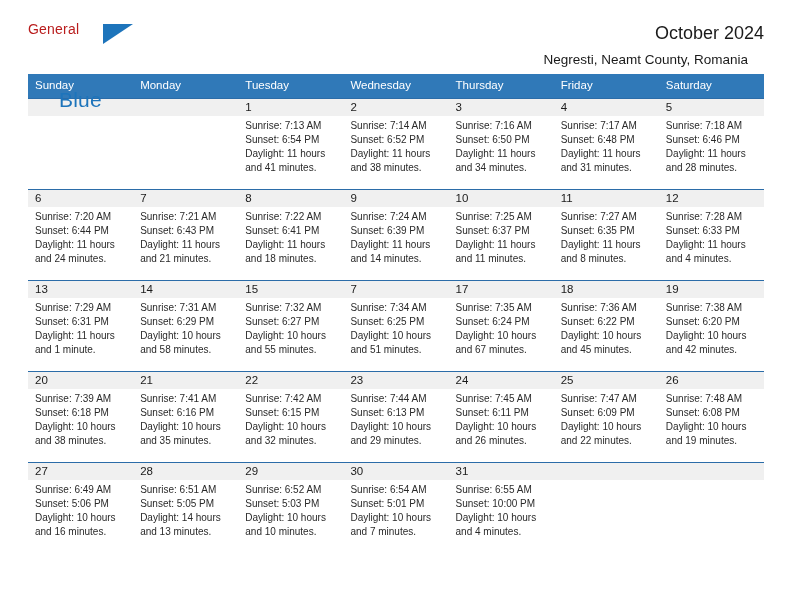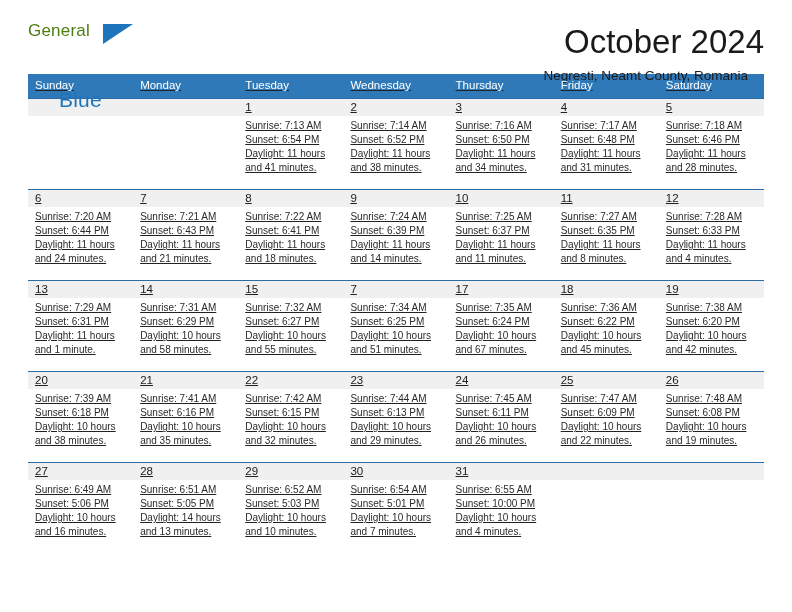--- a/index.html
+++ b/index.html
@@ -34,23 +34,23 @@
   .brand {
     position: relative;
     width: 120px;
     height: 48px;
     flex: 0 0 auto;
   }
   .brand-general {
     position: absolute;
     left: 0;
     top: 0;
-    font-size: 17px;
+    font-size: 14px;
     letter-spacing: .2px;
-    color: #4d7c0f;
+    color: #b91c1c;
     line-height: 1;
   }
   .brand-blue {
     position: absolute;
     left: 31px;
     top: 19px;
     font-size: 21px;
     letter-spacing: .2px;
     color: #1d74bb;
     line-height: 1;
@@ -64,39 +64,38 @@
     height: 0;
     border-left: 30px solid #1d74bb;
     border-bottom: 20px solid transparent;
   }
 
   .titles {
     text-align: right;
     padding-top: 2px;
   }
   .cal-title {
-    font-size: 33px;
+    font-size: 18px;
     font-weight: normal;
     color: #1a1a1a;
     line-height: 1.1;
     margin: 0;
   }
   .cal-subtitle {
     font-size: 13.5px;
     color: #1a1a1a;
     margin: 9px 16px 0 0;
     line-height: 1.1;
   }
 
   
   .calendar {
     width: 736px;
     border-collapse: collapse;
     table-layout: fixed;
-    text-decoration: underline;
   }
   .calendar th {
     background: #3079b8;
     color: #ffffff;
     font-size: 11.5px;
     font-weight: normal;
     text-align: left;
     padding: 5px 0 5px 7px;
     line-height: 1.2;
   }

